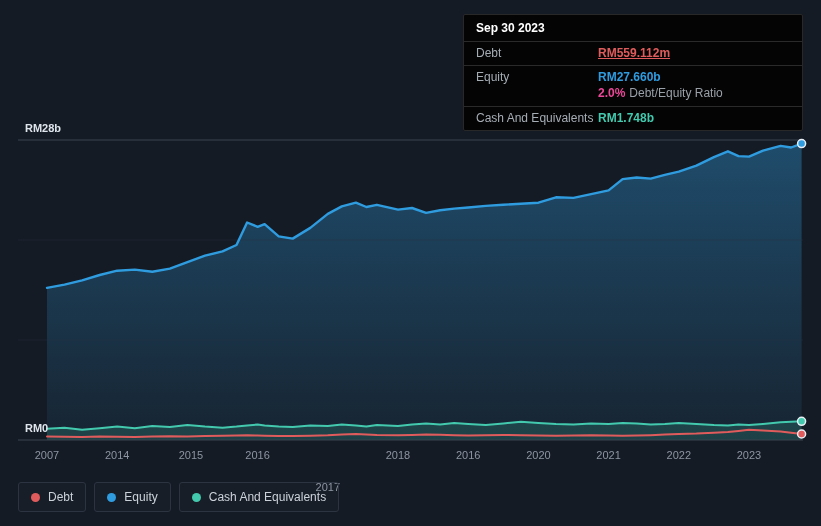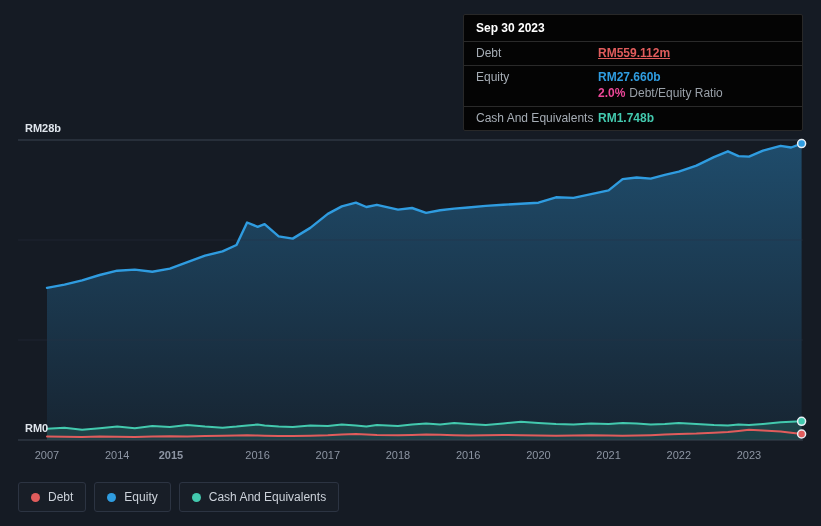--- a/index.html
+++ b/index.html
@@ -60,23 +60,23 @@
       <circle cx="801.6" cy="421.3" r="4" fill="#43c9ae" stroke="#e8eef4" stroke-width="1.5"></circle>
       <circle cx="801.6" cy="434.0" r="4" fill="#e05c5c" stroke="#e8eef4" stroke-width="1.5"></circle>
     </svg>
 
   <div class="y-label top">RM28b</div>
   <div class="y-label bottom">RM0</div>
 
   <div class="x-axis" id="x-axis">
       <div class="x-tick" style="left: 25px;">2007</div>
       <div class="x-tick" style="left: 95.2px;">2014</div>
-      <div class="x-tick" style="left: 149px; font-weight: bold;">2015</div>
+      <div class="x-tick" style="left: 169px;">2015</div>
       <div class="x-tick" style="left: 235.6px;">2016</div>
-      <div class="x-tick" style="left: 305.8px;">2017</div>
+      <div class="x-tick" style="left: 305.8px; margin-top: 32px;">2017</div>
       <div class="x-tick" style="left: 376px;">2018</div>
       <div class="x-tick" style="left: 446.2px;">2016</div>
       <div class="x-tick" style="left: 516.4px;">2020</div>
       <div class="x-tick" style="left: 586.6px;">2021</div>
       <div class="x-tick" style="left: 656.8px;">2022</div>
       <div class="x-tick" style="left: 727px;">2023</div>
     </div>
 
   <div class="tooltip">
     <div class="tt-row tt-header">Sep 30 2023</div>

